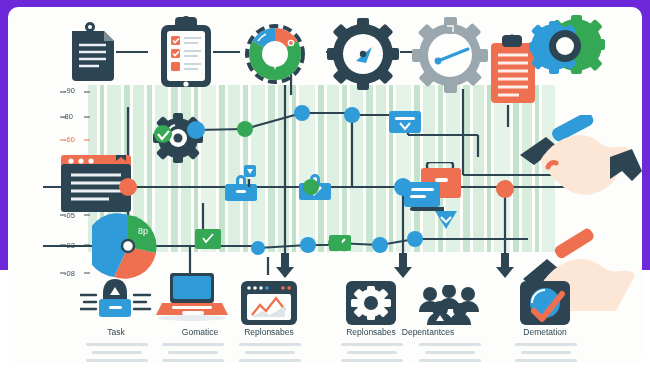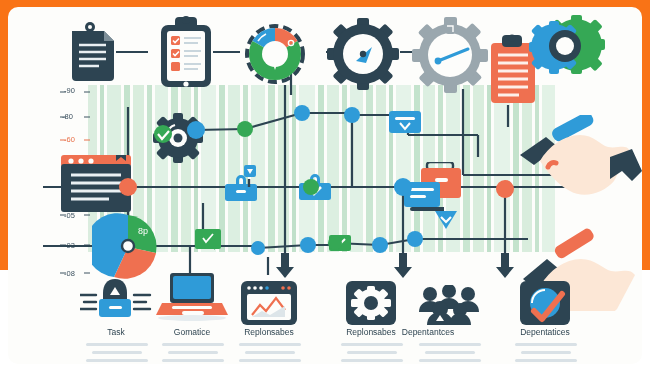--- a/index.html
+++ b/index.html
@@ -1,17 +1,17 @@
 <!DOCTYPE html>
 <html><head>
 <meta charset="utf-8">
 <style>
   html,body{margin:0;padding:0;background:#ffffff;}
   body{width:650px;height:371px;overflow:hidden;font-family:"Liberation Sans",sans-serif;}
-  #stage{position:relative;width:650px;height:270px;background:#f97316;}
+  #stage{position:relative;width:650px;height:270px;background:#6d28d9;}
   #card{position:absolute;left:8px;top:7px;width:634px;height:357px;background:#fdfdfb;border-radius:10px;overflow:hidden;}
   .abs{position:absolute;}
   .axlbl{position:absolute;font-size:7.5px;color:#3d5260;font-family:"Liberation Sans",sans-serif;}
   .axlbl.orange{color:#e8714a;}
   .capt{position:absolute;font-size:8.5px;color:#2f4552;text-align:center;width:90px;}
   .tline{position:absolute;height:2.5px;background:#d9e1e6;border-radius:2px;}
   svg{display:block;}
 </style>
 </head>
 <body>
@@ -409,21 +409,21 @@
     <div class="tline" style="left:78px;top:352px;width:62px;"></div>
 
     <svg class="abs" style="left:148px;top:266px;" width="72" height="48">
       <rect x="14" y="0" width="44" height="30" rx="3" fill="#2d4452"></rect>
       <rect x="17" y="3" width="38" height="23" rx="2" fill="#2f9bd8"></rect>
       <path d="M6 30 h60 l6 12 h-72 Z" fill="#ef7050"></path>
       <rect x="16" y="33" width="40" height="3" rx="1.5" fill="#fdfdfb"></rect>
       <rect x="26" y="38" width="22" height="4" rx="2" fill="#fdfdfb"></rect>
       <ellipse cx="36" cy="45" rx="34" ry="3" fill="#e6ecef"></ellipse>
     </svg>
-    <div class="capt" style="left:139px;top:320px;">Gomatice</div>
+    <div class="capt" style="left:147px;top:320px;">Gomatice</div>
     <div class="tline" style="left:154px;top:336px;width:62px;"></div>
     <div class="tline" style="left:160px;top:344px;width:50px;"></div>
     <div class="tline" style="left:154px;top:352px;width:62px;"></div>
 
     <svg class="abs" style="left:233px;top:274px;" width="56" height="44">
       <rect x="0" y="0" width="56" height="44" rx="6" fill="#2d4452"></rect>
       <circle cx="8" cy="7" r="1.8" fill="#fdfdfb"></circle>
       <circle cx="14" cy="7" r="1.8" fill="#fdfdfb"></circle>
       <circle cx="20" cy="7" r="1.8" fill="#fdfdfb"></circle>
       <circle cx="26" cy="7" r="1.8" fill="#2f9bd8"></circle>
@@ -475,19 +475,19 @@
     <div class="tline" style="left:411px;top:336px;width:62px;"></div>
     <div class="tline" style="left:417px;top:344px;width:50px;"></div>
     <div class="tline" style="left:411px;top:352px;width:62px;"></div>
 
     <svg class="abs" style="left:512px;top:274px;" width="50" height="44">
       <rect x="0" y="0" width="50" height="44" rx="6" fill="#2d4452"></rect>
       <circle cx="25" cy="22" r="15" fill="#2f9bd8"></circle>
       <path d="M12 22 a13 13 0 0 1 13 -13" fill="none" stroke="#fdfdfb" stroke-width="2"></path>
       <path d="M14 30 l8 8 l20 -25" fill="none" stroke="#ef7050" stroke-width="6" stroke-linecap="round" stroke-linejoin="round"></path>
     </svg>
-    <div class="capt" style="left:492px;top:320px;">Depentatices</div>
+    <div class="capt" style="left:492px;top:320px;">Demetation</div>
     <div class="tline" style="left:507px;top:336px;width:62px;"></div>
     <div class="tline" style="left:513px;top:344px;width:50px;"></div>
     <div class="tline" style="left:507px;top:352px;width:62px;"></div>
 
   </div>
 </div>
 
 </body></html>

